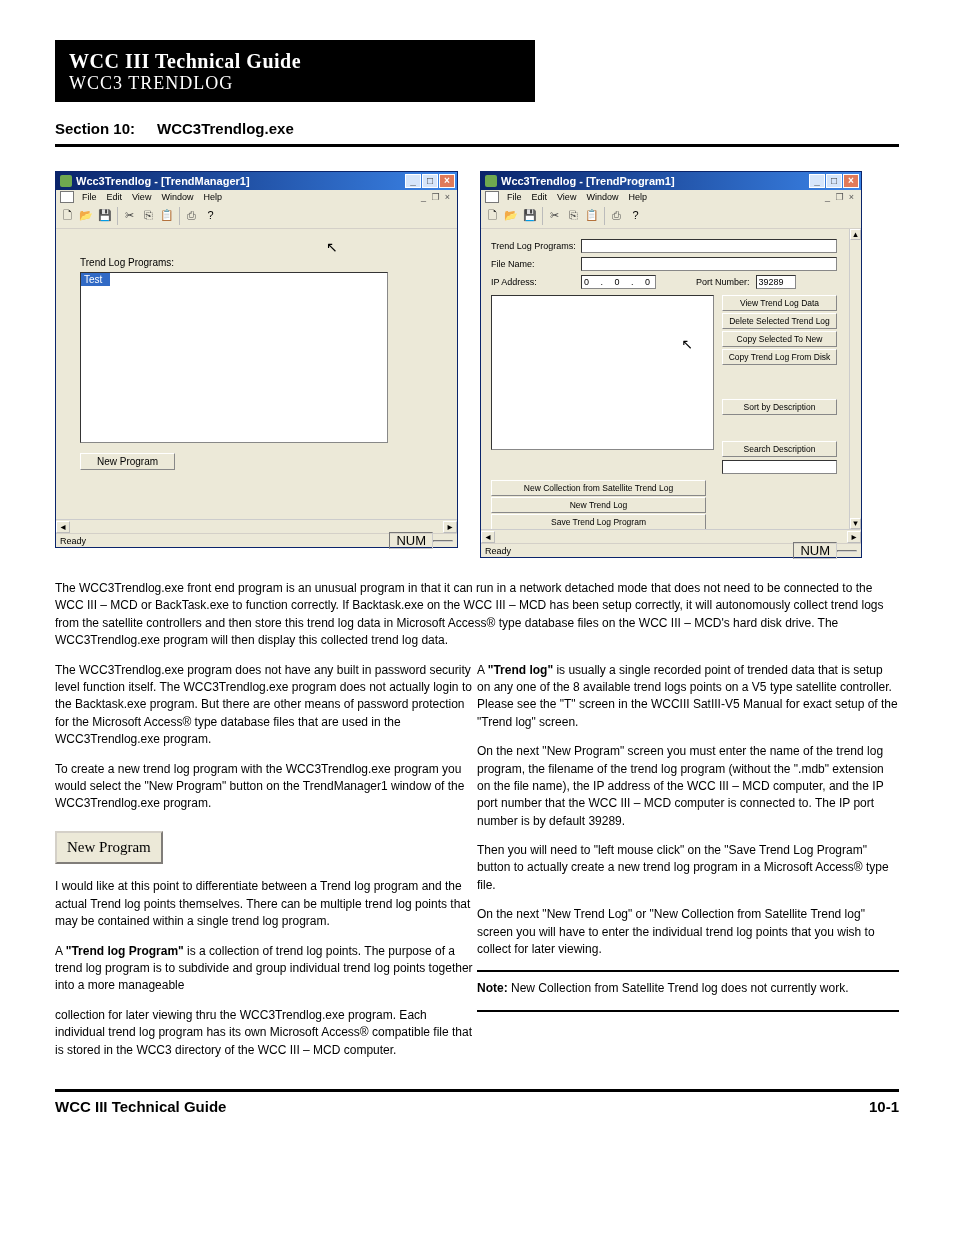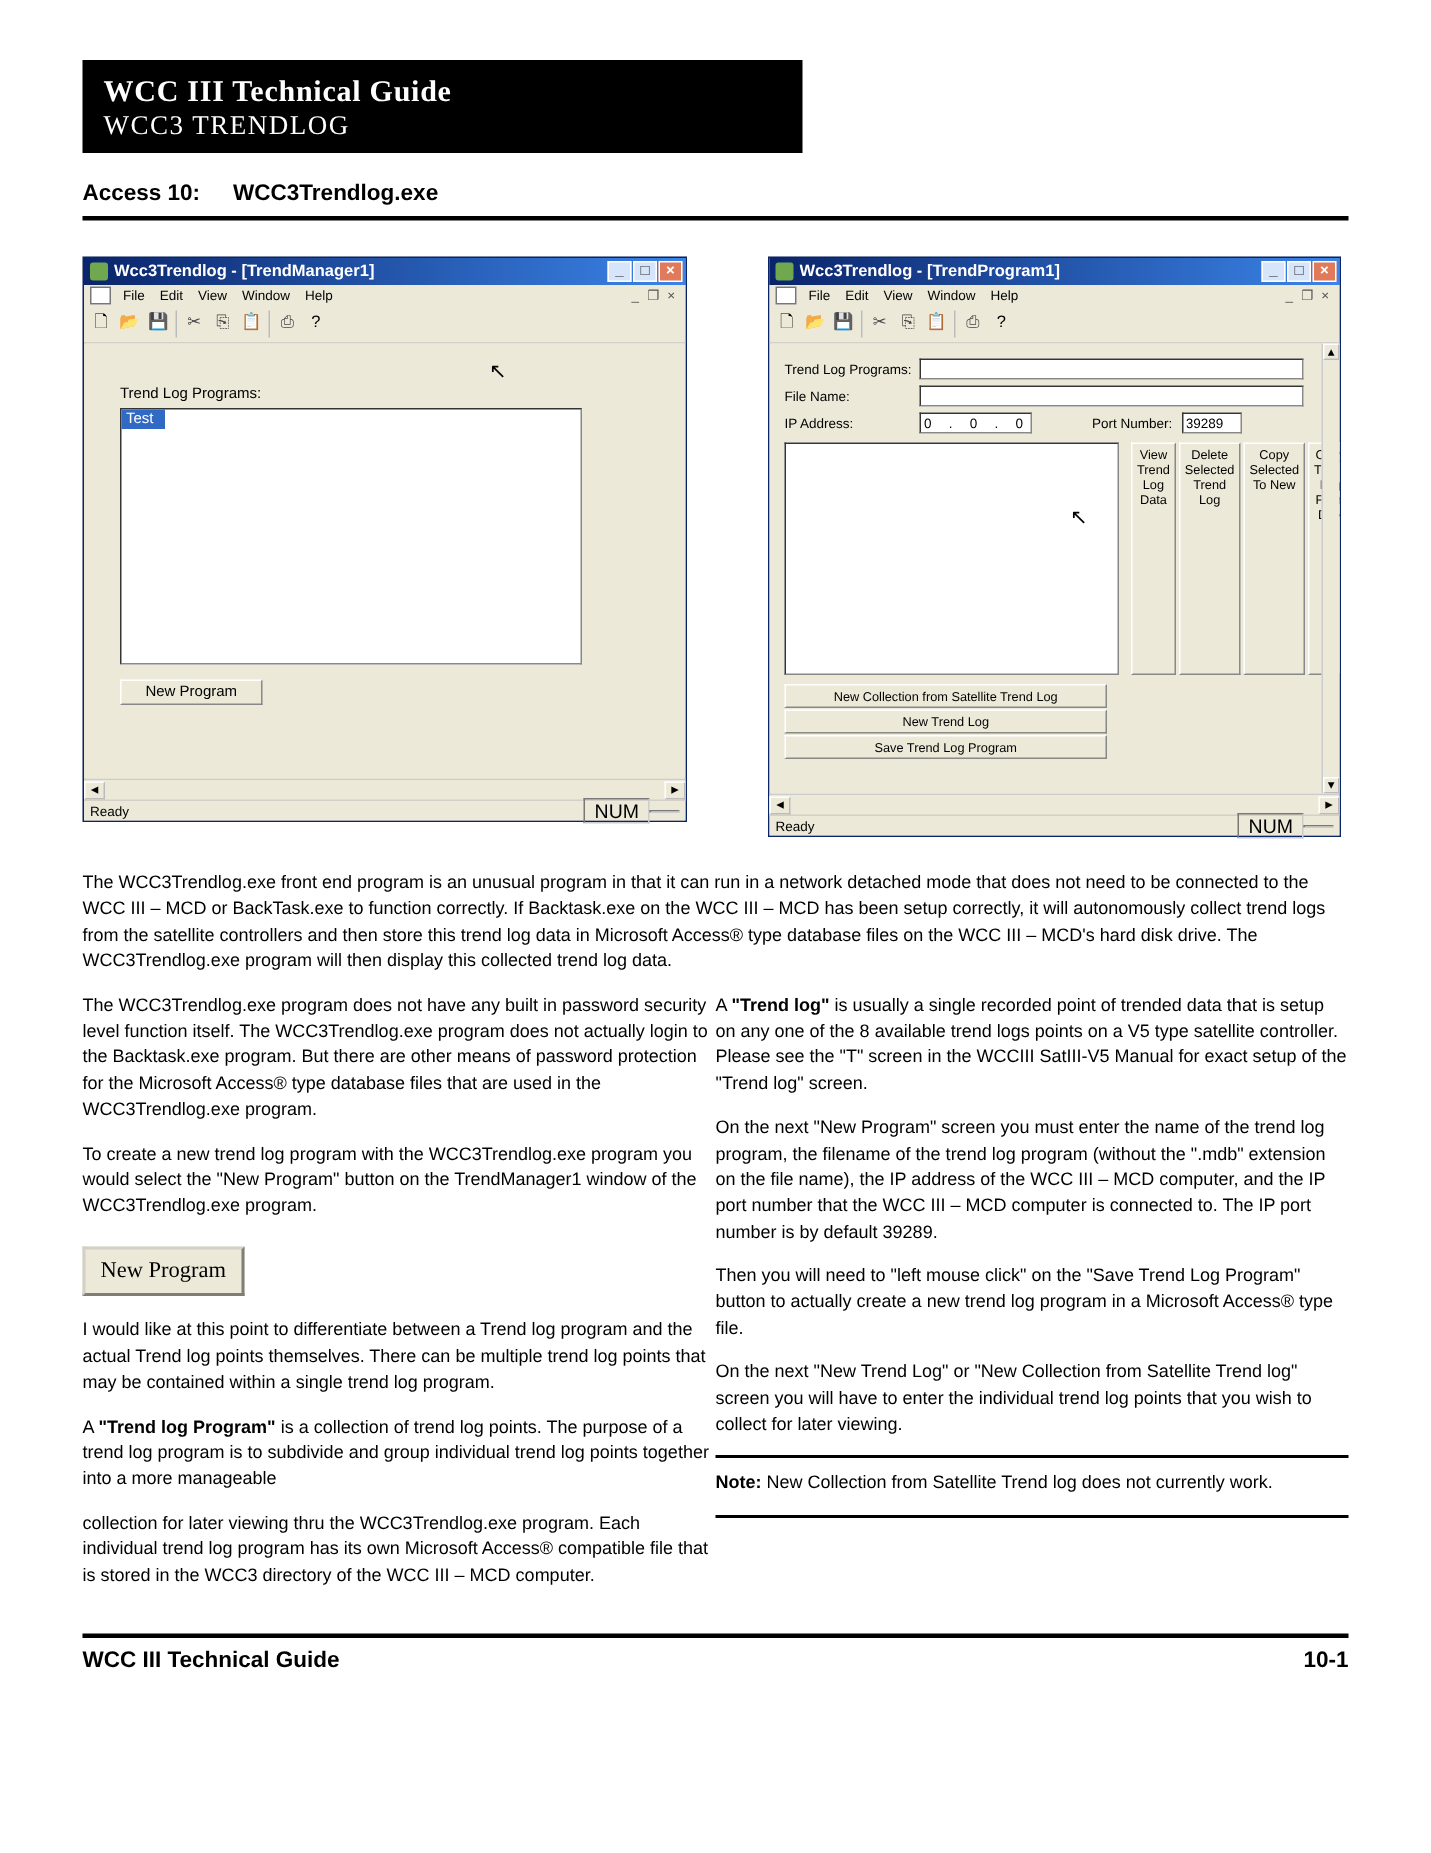--- a/index.html
+++ b/index.html
@@ -43,21 +43,21 @@
 }
 .win {
   font-family: Tahoma, Arial, sans-serif;
   font-size: 9px;
   background: #ece9d8;
   border: 1px solid #0a246a;
   position: relative;
   box-shadow: 0 0 0 1px #888 inset;
 }
 .win.left { width: 403px; }
-.win.right { width: 382px; margin-left: 32px; }
+.win.right { width: 382px; }
 .titlebar {
   height: 18px;
   background: linear-gradient(to right, #0a246a, #3b84e8);
   color: #fff;
   display: flex;
   align-items: center;
   padding: 0 2px 0 4px;
   font-weight: bold;
   font-size: 11px;
 }
@@ -214,21 +214,21 @@
 .right-list {
   background: #fff;
   border: 1px inset #888;
   height: 155px;
   flex: 1;
   position: relative;
 }
 .right-btn-col {
   width: 115px;
   display: flex;
-  flex-direction: row;
+  flex-direction: column;
   gap: 2px;
 }
 .rbtn {
   border: 1px solid #888;
   border-top-color: #fff;
   border-left-color: #fff;
   background: #ece9d8;
   font-size: 8.5px;
   padding: 2px 3px;
   cursor: pointer;
@@ -310,21 +310,21 @@
 <body>
 
 <div class="page">
 
   <div class="header-region">
     <div class="black-bar">
       <div class="line1">WCC III Technical Guide</div>
       <div class="line2">WCC3 TRENDLOG</div>
     </div>
     <div class="sub-header-area">
-      <span class="sub-label">Access 10:</span>
+      <span class="sub-label">Section 10:</span>
       <span class="sub-value">WCC3Trendlog.exe</span>
     </div>
     <hr class="top-rule">
   </div>
 
   <div class="two-col">
 
     <div class="win left">
       <div class="titlebar">
         <div class="app-icon"></div>

